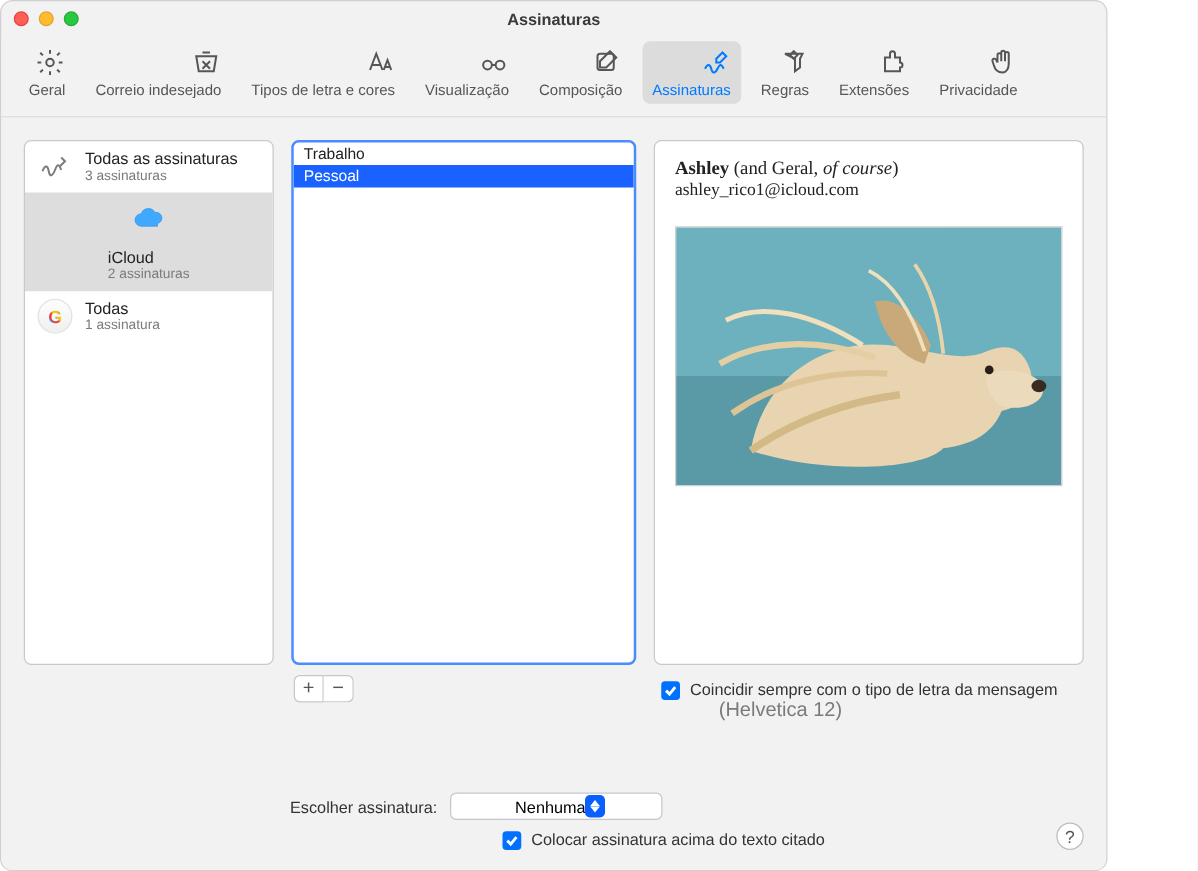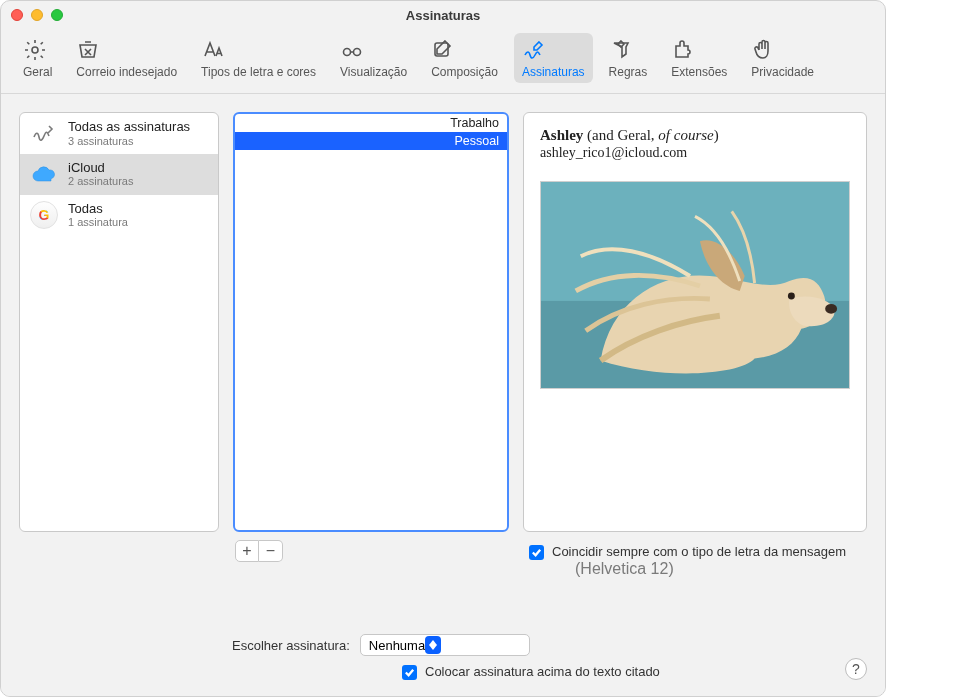--- a/index.html
+++ b/index.html
@@ -8,46 +8,46 @@
 
 .titlebar { height: 28px; display: flex; align-items: center; padding: 0 10px; position: relative; }
 .traffic { display: flex; gap: 8px; }
 .dot { width: 12px; height: 12px; border-radius: 50%; }
 .dot.red { background: #ff5f57; border: 0.5px solid #e14239; }
 .dot.yellow { background: #febc2e; border: 0.5px solid #e0a428; }
 .dot.green { background: #28c840; border: 0.5px solid #23ac36; }
 .title { position: absolute; left: 0; right: 0; text-align: center; font-size: 13px; font-weight: 600; color: #3a3a3a; }
 
 .toolbar { display: flex; align-items: flex-start; padding: 4px 14px 10px; gap: 8px; border-bottom: 1px solid #d8d8d8; background: #f2f2f2; }
-.tb-item { display: flex; flex-direction: column; align-items: flex-start; padding: 4px 8px; border-radius: 6px; cursor: default; }
+.tb-item { display: flex; flex-direction: column; align-items: flex-end; padding: 4px 8px; border-radius: 6px; cursor: default; }
 .tb-item.active { background: #dcdcdc; }
 .tb-item.active .tb-label, .tb-item.active .tb-ico svg { color: #007aff; }
 .tb-ico { height: 26px; display: flex; align-items: center; justify-content: center; color: #565656; }
 .tb-ico svg { width: 24px; height: 24px; fill: none; stroke: currentColor; stroke-width: 1.6; }
 .tb-label { font-size: 12px; color: #565656; margin-top: 2px; white-space: nowrap; }
 .tb-item.active .tb-label { color: #007aff; }
 
 .content { flex: 1; display: flex; padding: 18px 18px 10px; gap: 14px; background: #f2f2f2; }
 
 .col { border: 1px solid #c9c9c9; border-radius: 6px; background: #fff; overflow: hidden; }
 
 .accounts { width: 210px; height: 420px; }
 .acct-row { display: flex; align-items: center; gap: 10px; padding: 6px 10px; }
-.acct-row.selected { background: #dddddd; }
+.acct-row.selected { background: #dddddd; flex-direction: column; }
 .acct-ico { width: 28px; height: 28px; border-radius: 6px; display: flex; align-items: center; justify-content: center; flex-shrink: 0; }
 .acct-ico.all svg { width: 24px; height: 18px; stroke: #7b7b7b; fill: none; stroke-width: 1.6; }
 .acct-ico.cloud svg { width: 26px; height: 18px; }
 .acct-ico.google { background: linear-gradient(#fefefe,#efefef); border: 1px solid #e2e2e2; border-radius: 50%; font-size: 14px; font-weight: bold; }
 .acct-ico.google span { background: linear-gradient(45deg,#4285F4 25%,#EA4335 25% 50%,#FBBC05 50% 75%,#34A853 75%); -webkit-background-clip: text; background-clip: text; color: transparent; }
 .acct-txt { display: flex; flex-direction: column; line-height: 1.2; }
 .acct-name { font-size: 13px; color: #222; }
 .acct-sub { font-size: 11px; color: #7a7a7a; }
 
 .siglist-wrap { width: 290px; display: flex; flex-direction: column; }
-.siglist { height: 420px; border: 2.5px solid #4a8cff; border-radius: 6px; background: #fff; overflow: hidden; text-align: right; }
+.siglist { height: 420px; border: 2.5px solid #4a8cff; border-radius: 6px; background: #fff; overflow: hidden; }
 .sig-row { font-size: 12.5px; padding: 2px 8px; color: #222; }
 .sig-row.selected { background: #1a62ff; color: #fff; }
 .sig-btns { display: flex; gap: 0; margin-top: 8px; padding-left: 2px; }
 .sig-btn { width: 24px; height: 22px; border: 1px solid #c7c7c7; background: #fff; display: flex; align-items: center; justify-content: center; font-size: 16px; color: #555; }
 .sig-btn:first-child { border-radius: 5px 0 0 5px; }
 .sig-btn:last-child { border-radius: 0 5px 5px 0; border-left: none; }
 
 .preview-wrap { flex: 1; display: flex; flex-direction: column; }
 .preview { height: 420px; border: 1px solid #c9c9c9; border-radius: 6px; background: #fff; padding: 14px 16px; }
 .sig-name { font-family: Georgia, 'Times New Roman', serif; font-size: 15px; color: #222; }
@@ -59,21 +59,21 @@
 
 .opt-row { display: flex; align-items: flex-start; gap: 8px; margin-top: 12px; padding-left: 6px; }
 .chk { width: 15px; height: 15px; border-radius: 3px; background: #0071ff; display: flex; align-items: center; justify-content: center; flex-shrink: 0; margin-top: 1px; }
 .chk svg { width: 11px; height: 11px; stroke: #fff; stroke-width: 2.5; fill: none; }
 .opt-txt { font-size: 13px; color: #333; }
 .opt-sub { font-size: 16px; color: #7a7a7a; margin-left: 23px; margin-top: 1px; }
 
 .bottom { padding: 10px 6px 16px; background: #f2f2f2; }
 .brow { display: flex; align-items: center; gap: 10px; margin-left: 225px; margin-bottom: 8px; }
 .blabel { font-size: 13px; color: #333; }
-.select { width: 170px; height: 22px; border: 1px solid #c7c7c7; border-radius: 5px; background: #fff; display: flex; align-items: center; justify-content: flex-start; padding: 0 1px 0 8px; font-size: 13px; }
+.select { width: 170px; height: 22px; border: 1px solid #c7c7c7; border-radius: 5px; background: #fff; display: flex; align-items: center; justify-content: center; padding: 0 1px 0 8px; font-size: 13px; }
 .sel-arrows { width: 16px; height: 18px; background: #0a60ff; border-radius: 4px; display: flex; flex-direction: column; align-items: center; justify-content: center; gap: 0; }
 .sel-arrows svg { width: 8px; height: 5px; fill: #fff; }
 .brow2 { display: flex; gap: 8px; margin-left: 395px; }
 .help { position: absolute; right: 18px; bottom: 16px; width: 22px; height: 22px; border-radius: 50%; border: 1px solid #bdbdbd; background: #fff; display: flex; align-items: center; justify-content: center; font-size: 14px; color: #555; }
 </style>
 </head>
 <body>
 
 <div class="window">
   <div class="titlebar">

